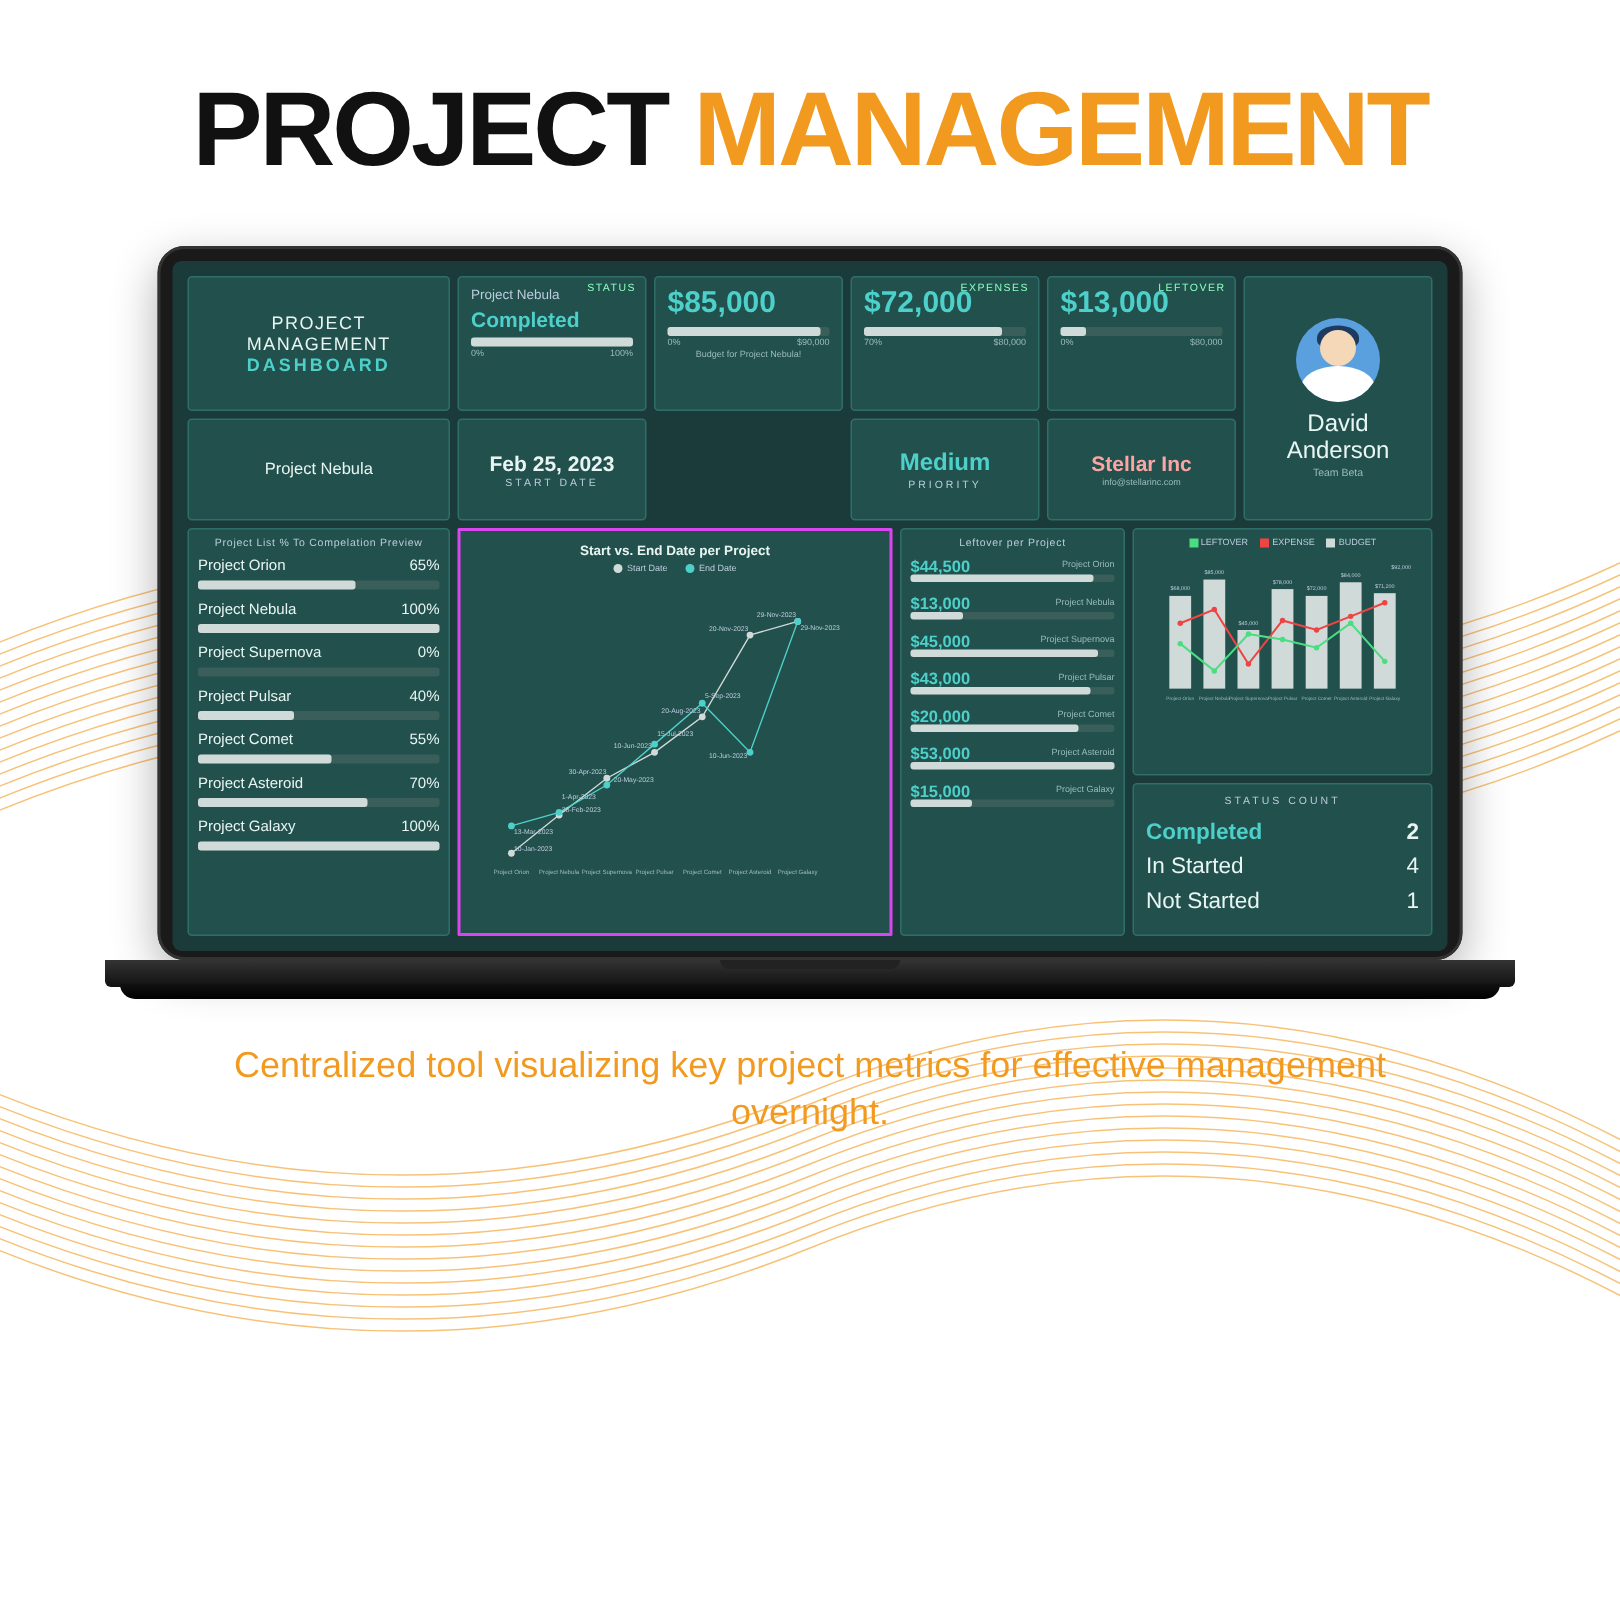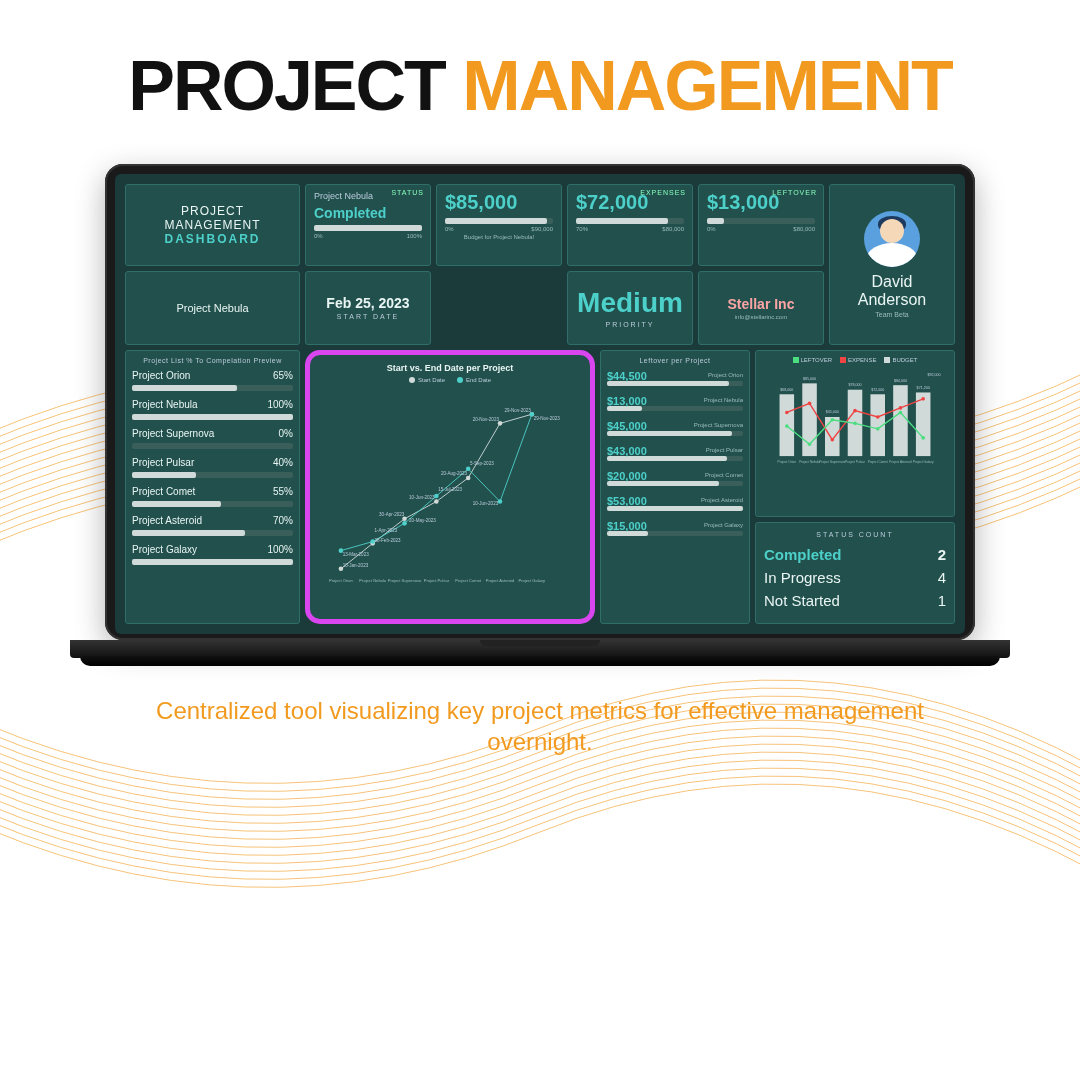--- a/index.html
+++ b/index.html
@@ -40,30 +40,30 @@
 .avatar .body{position:absolute;bottom:-6px;left:50%;transform:translateX(-50%);width:50px;height:30px;background:#fff;border-radius:50% 50% 0 0}
 .avatar .head{position:absolute;top:8px;left:50%;transform:translateX(-50%);width:24px;height:24px;background:#f4d8b8;border-radius:50%}
 .avatar .hair{position:absolute;top:5px;left:50%;transform:translateX(-50%);width:28px;height:16px;background:#1e3a5f;border-radius:50% 50% 40% 40%}
 .avatar-card .nm{font-size:16px;color:#e8f5f3}
 .avatar-card .tm{font-size:7px;color:#9bb;margin-top:2px}
 .date{text-align:center;display:flex;flex-direction:column;justify-content:center}
 .date .dv{font-size:14px;color:#e8f5f3;font-weight:bold}
 .d1{grid-column:2;grid-row:2}
 .d2{grid-column:3;grid-row:2}
 .pri{grid-column:4;grid-row:2;text-align:center;display:flex;flex-direction:column;justify-content:center}
-.pri .pv{font-size:28px;color:#4dd0c9;font-weight:bold}
+.pri .pv{font-size:16px;color:#4dd0c9;font-weight:bold}
 .cli{grid-column:5;grid-row:2;text-align:center;display:flex;flex-direction:column;justify-content:center}
 .cli .cn{font-size:14px;color:#fca5a5;font-weight:bold}
 .cli .ce{font-size:6px;color:#9bb;margin-top:2px}
 .row3{grid-column:1/7;grid-row:3;display:grid;grid-template-columns:175px 1fr 150px 200px;gap:5px}
 .plist{background:#22504d;border:1px solid #2f6e69;border-radius:3px;padding:6px}
 .plist .ph{font-size:7px;color:#bcd;text-align:center;margin-bottom:6px;letter-spacing:.5px}
 .prow{margin-bottom:8px}
 .prow .pl{display:flex;justify-content:space-between;font-size:10px;color:#e8f5f3;margin-bottom:3px}
-.chart{background:#22504d;border:5px solid #d946ef;border-radius:15px;padding:8px;position:relative}
+.chart{background:#22504d;border:2px solid #d946ef;border-radius:1px;padding:8px;position:relative}
 .chart .ch{font-size:9px;color:#e8f5f3;text-align:center;margin-bottom:4px;font-weight:bold}
 .legend{display:flex;gap:12px;justify-content:center;font-size:6px;color:#bcd;margin-bottom:4px}
 .legend span::before{content:"";display:inline-block;width:6px;height:6px;border-radius:50%;margin-right:3px;vertical-align:middle}
 .legend .s::before{background:#d0dbd9}
 .legend .e::before{background:#4dd0c9}
 .leftover{background:#22504d;border:1px solid #2f6e69;border-radius:3px;padding:6px}
 .leftover .lh{font-size:7px;color:#bcd;text-align:center;margin-bottom:6px;letter-spacing:.5px}
 .lrow{margin-bottom:9px}
 .lrow .lv{font-size:11px;color:#4dd0c9;font-weight:bold}
 .lrow .ln{font-size:6px;color:#9bb;text-align:right;margin-top:-10px}
@@ -461,21 +461,21 @@
    </svg>
   </div>
   <div class="scount">
    <div class="sh">STATUS COUNT</div>
    <div id="scount-rows">
                   <div class="srow comp">
                     <span class="sl">Completed</span>
                     <span class="sv">2</span>
                   </div>
                   <div class="srow ">
-                    <span class="sl">In Progress</span>
+                    <span class="sl">In Started</span>
                     <span class="sv">4</span>
                   </div>
                   <div class="srow ">
                     <span class="sl">Not Started</span>
                     <span class="sv">1</span>
                   </div>
                 </div>
   </div>
  </div>
 </div>

